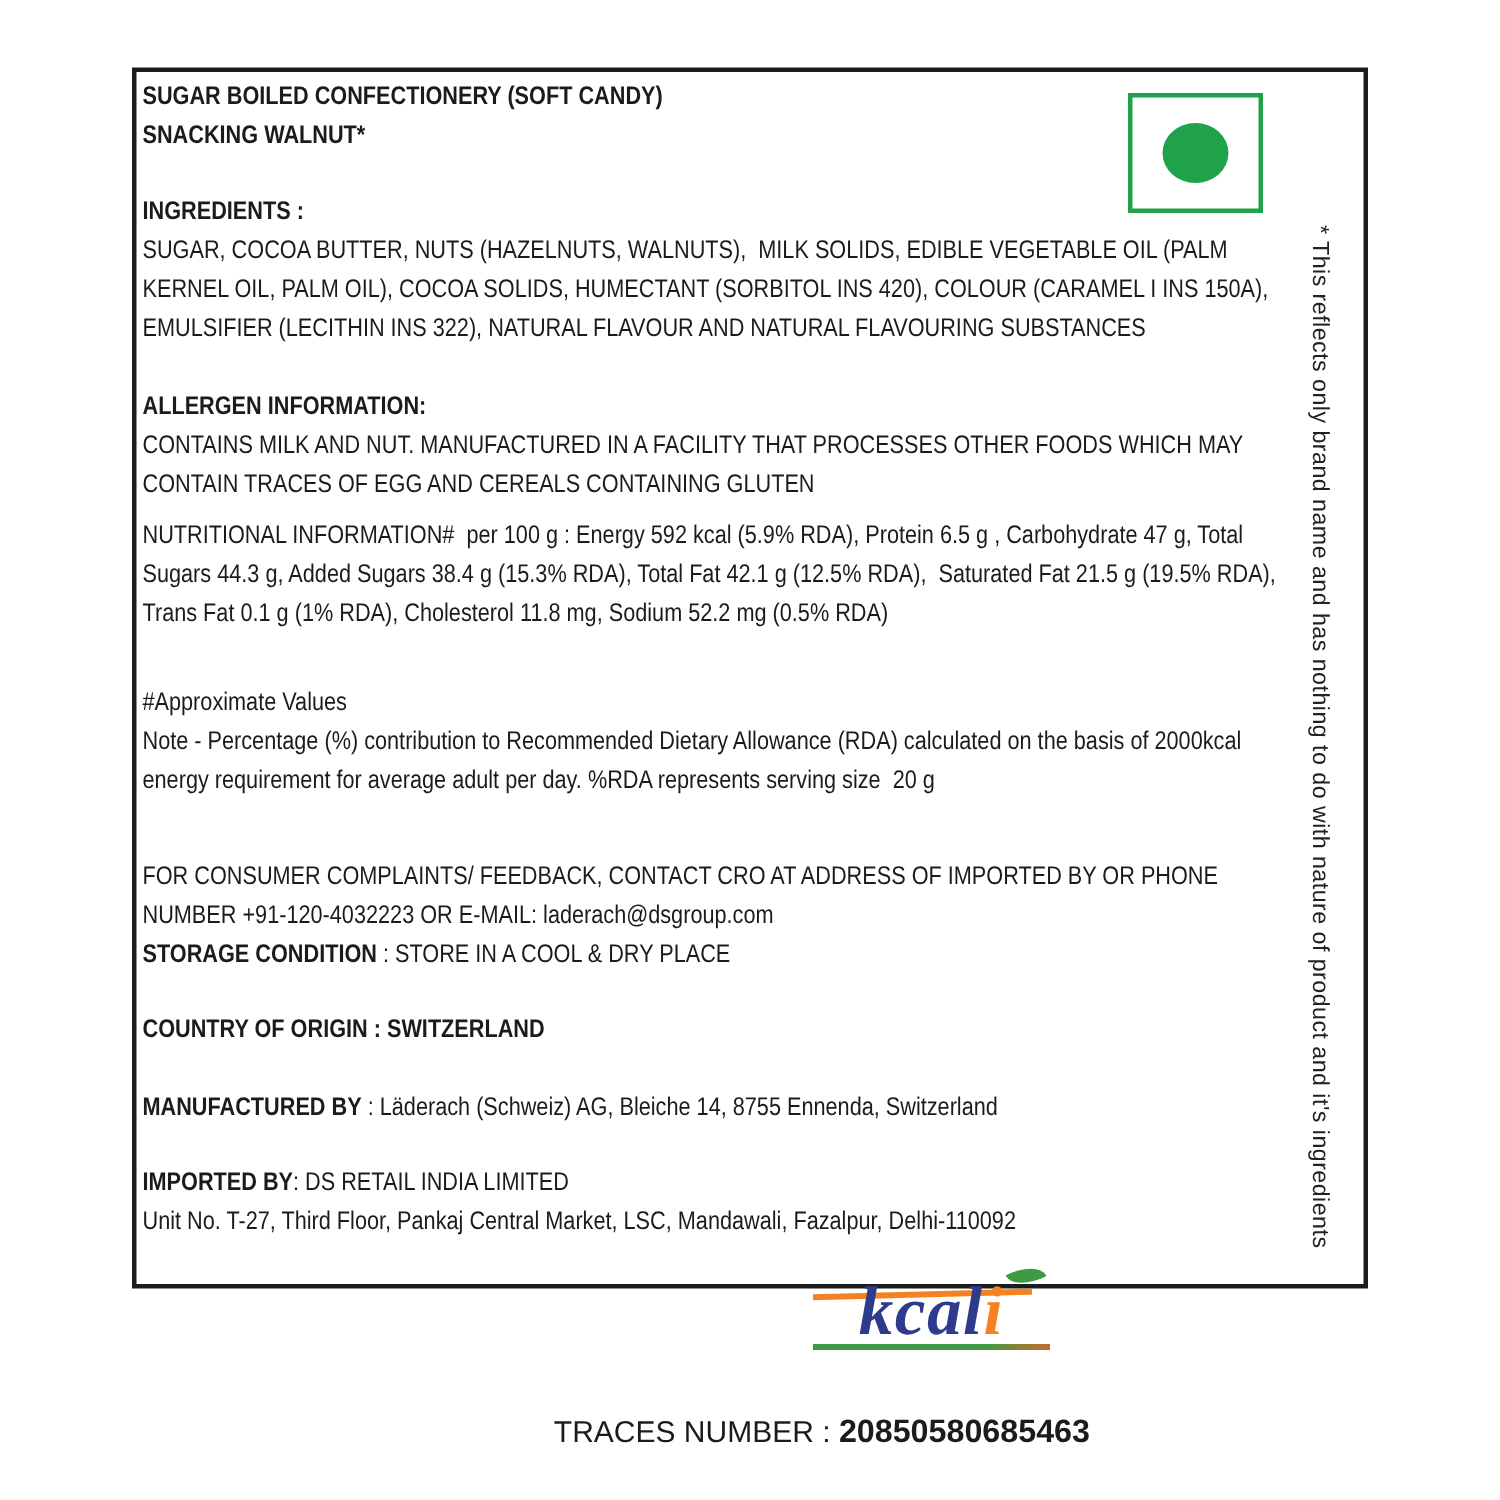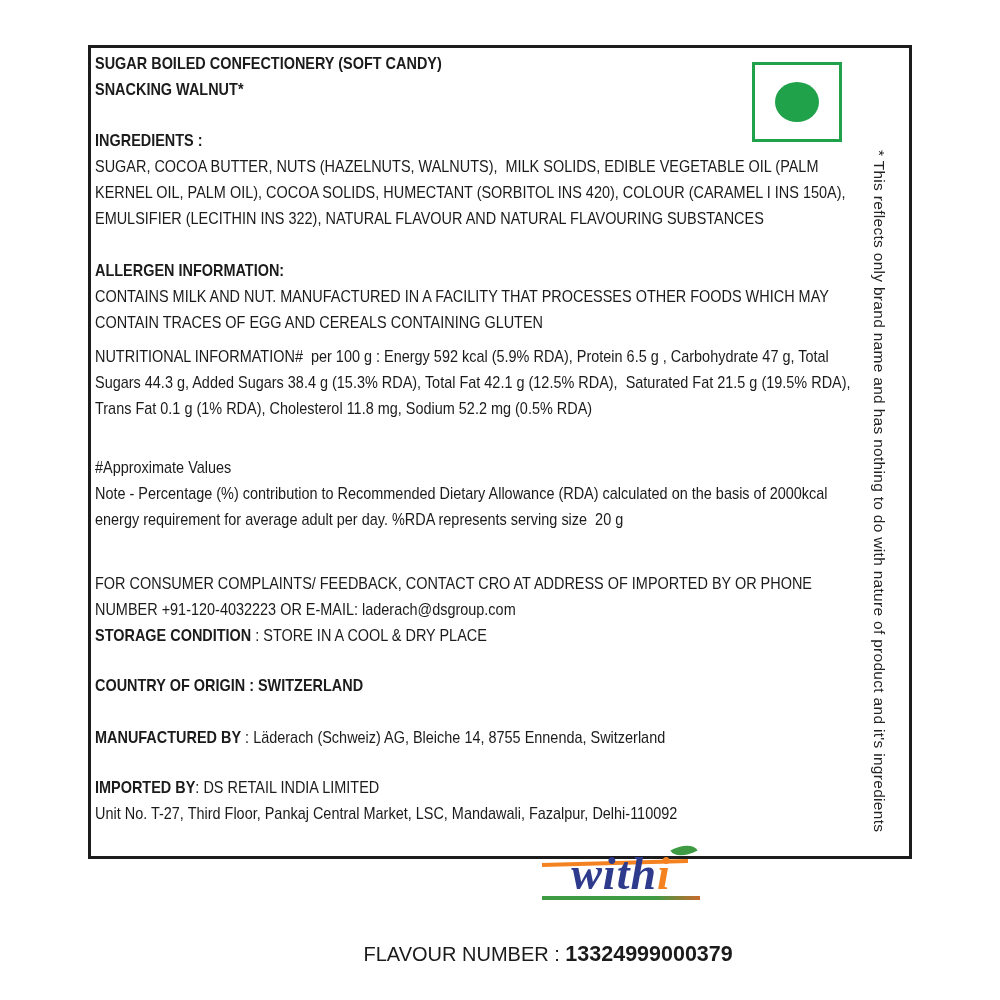--- a/index.html
+++ b/index.html
@@ -127,21 +127,21 @@
 
   <div class="veg-mark">
     <span class="veg-dot"></span>
   </div>
 
   <div class="side-note">* This reflects only brand name and has nothing to do with nature of product and it's ingredients</div>
 
   <div class="fssai-logo">
     <span class="fssai-bar-top"></span>
     <span class="fssai-leaf"></span>
-    <span class="fssai-word"><span>with</span><span class="fssai-i">i</span></span>
+    <span class="fssai-word"><span>kcal</span><span class="fssai-i">i</span></span>
     <span class="fssai-bar-bottom"></span>
   </div>
 
   <div class="license-line">
-    <span>FLAVOUR NUMBER : </span><span class="license-number">13324999000379</span>
+    <span>TRACES NUMBER : </span><span class="license-number">20850580685463</span>
   </div>
 
 </div>
 
 </body></html>

